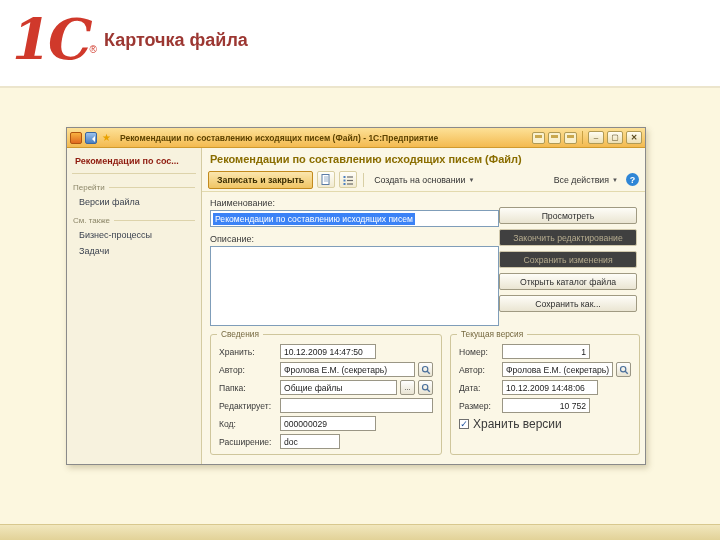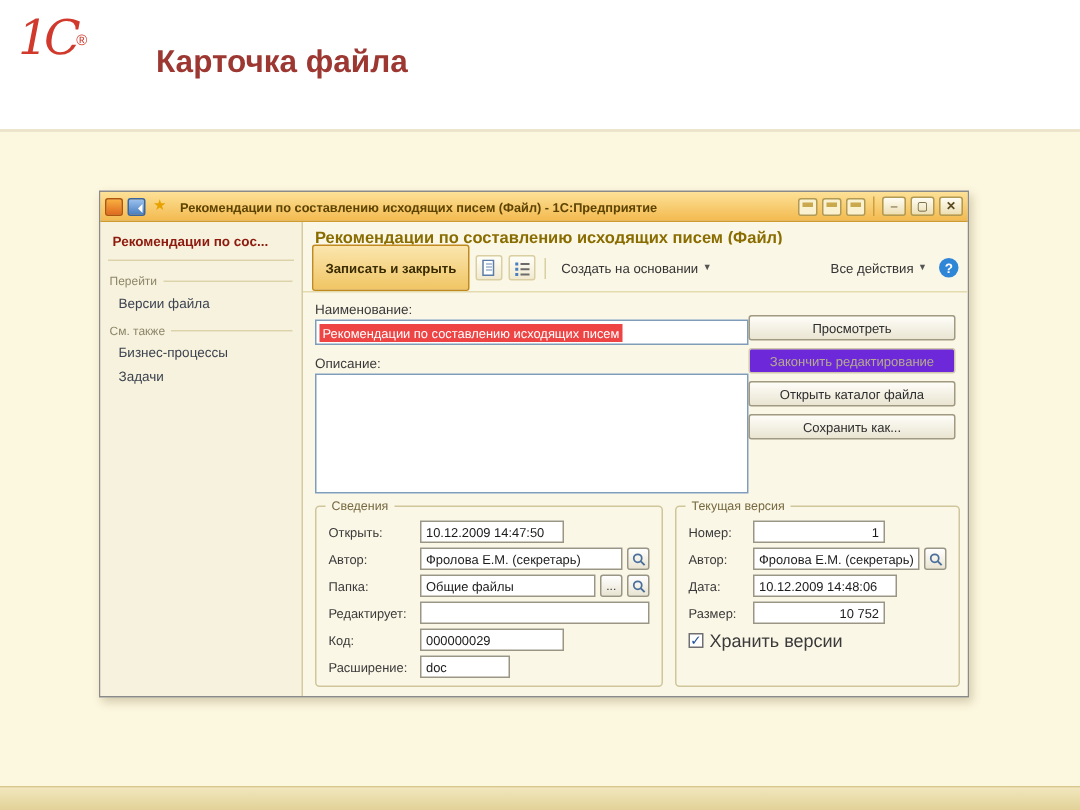--- a/index.html
+++ b/index.html
@@ -3,23 +3,23 @@
 <meta charset="utf-8">
 <style>
   *{box-sizing:border-box;margin:0;padding:0}
   html,body{width:720px;height:540px}
   body{font-family:"Liberation Sans",sans-serif;background:#fff;overflow:hidden}
   .slide{position:relative;width:720px;height:540px;background:#fcf7df;overflow:hidden}
 
   
   .slide-header{position:absolute;top:0;left:0;right:0;height:88px;background:#fff;border-bottom:2px solid #ece5cc}
   .logo{position:absolute;left:12px;top:6px;color:#d0392b}
-  .logo-text{font-family:"DejaVu Serif",serif;font-weight:normal;font-style:italic;font-size:32px;letter-spacing:-3px}
+  .logo-text{font-family:"DejaVu Serif",serif;font-weight:bold;font-style:italic;font-size:56px;letter-spacing:-3px}
   .logo-reg{font-size:10px;vertical-align:super}
-  .slide-title{position:absolute;left:104px;top:30px;font-size:21px;font-weight:bold;color:#9c3732}
+  .slide-title{position:absolute;left:104px;top:30px;font-size:18px;font-weight:bold;color:#9c3732}
 
   
   .app-window{position:absolute;left:66px;top:127px;width:580px;height:338px;border:1px solid #8a8a8a;background:#fbf7e6;box-shadow:2px 3px 6px rgba(90,70,20,.25);display:flex;flex-direction:column}
   .titlebar{flex:0 0 20px;background:linear-gradient(#fde197,#f3ba50);display:flex;align-items:center;padding:0 3px;gap:3px;border-bottom:1px solid #cf9a2e}
   .tb-appicon{width:12px;height:12px;border-radius:2px;background:linear-gradient(#f8b040,#e06a20);border:1px solid #b05510}
   .tb-navicon{width:12px;height:12px;border-radius:2px;background:linear-gradient(#9cc2ee,#4a7fc0);border:1px solid #3a66a0;position:relative}
   .tb-navicon::after{content:"";position:absolute;left:3px;top:3px;border:3px solid transparent;border-right-color:#fff}
   .tb-star{width:13px;font-size:10px;line-height:12px;color:#e8a200;text-align:center}
   .tb-title{flex:1;font-size:8.5px;font-weight:bold;color:#5d4300;white-space:nowrap;overflow:hidden;text-overflow:ellipsis;padding:0 4px}
   .tb-mini{width:13px;height:12px;border:1px solid #b09a55;background:#f9f1cf;border-radius:2px;position:relative}
@@ -35,37 +35,37 @@
   .sb-header{color:#8e1a0e;font-weight:bold;padding:5px 8px 6px;white-space:nowrap;overflow:hidden}
   .sb-sep{height:1px;background:#ddd3ab;margin:1px 5px 3px}
   .sb-group{display:flex;align-items:center;gap:4px;padding:6px 6px 2px;color:#8c8668;font-size:8px}
   .sb-group .line{flex:1;height:1px;background:#ddd3ab}
   .sb-item{padding:3px 12px;color:#3c4350;cursor:pointer;white-space:nowrap}
 
   
   .main{flex:1;display:flex;flex-direction:column;min-width:0;background:#fbf7e6}
   .form-title{padding:5px 8px 3px;font-size:11px;font-weight:bold;color:#8a6d00;white-space:nowrap;overflow:hidden}
   .toolbar{flex:0 0 24px;display:flex;align-items:center;gap:4px;padding:0 6px;border-bottom:1px solid #e3daae}
-  .btn-primary{height:31px;padding:0 8px;border:1px solid #c28a1e;border-radius:2px;background:linear-gradient(#fbe6ae,#f0c564);font-size:8.8px;font-weight:bold;color:#3a2c00;cursor:pointer;white-space:nowrap}
+  .btn-primary{height:18px;padding:0 8px;border:1px solid #c28a1e;border-radius:2px;background:linear-gradient(#fbe6ae,#f0c564);font-size:8.8px;font-weight:bold;color:#3a2c00;cursor:pointer;white-space:nowrap}
   .tool-icon-btn{width:18px;height:17px;border:1px solid #d9cfa2;border-radius:2px;background:linear-gradient(#fffef8,#f1ead0);display:flex;align-items:center;justify-content:center;cursor:pointer}
   .tool-sep{width:1px;height:14px;background:#d8cfa4;margin:0 2px}
   .flat-btn{display:flex;align-items:center;gap:3px;font-size:8.8px;color:#333;padding:2px 4px;cursor:pointer;white-space:nowrap}
   .caret{font-size:6px;color:#555}
   .spacer{flex:1}
   .help-btn{width:13px;height:13px;border-radius:50%;background:#2f86d6;color:#fff;font-size:9px;font-weight:bold;display:flex;align-items:center;justify-content:center;cursor:pointer}
 
   .form-body{display:flex;padding:6px 8px 2px;}
   .fields-col{flex:1;min-width:0}
   .field-label{font-size:9px;color:#3a3a3a;margin-bottom:2px}
   .name-input{height:17px;border:1px solid #7f9db9;background:#fff;display:flex;align-items:center;padding:0 2px;cursor:text}
-  .selected-text{background:#ef4444;color:#fff;font-size:8.6px;white-space:nowrap;overflow:hidden;padding:1px 2px}
+  .selected-text{background:#3b82f6;color:#fff;font-size:8.6px;white-space:nowrap;overflow:hidden;padding:1px 2px}
   .desc-box{height:80px;border:1px solid #7f9db9;background:#fff;margin-top:2px;cursor:text}
   .actions-col{flex:0 0 138px;display:flex;flex-direction:column;gap:5px;padding-top:9px}
   .action-btn{height:17px;border:1px solid #a09a82;border-radius:2px;background:linear-gradient(#fefdf8,#eae5d2);font-size:8.7px;color:#2e2e2e;display:flex;align-items:center;justify-content:center;cursor:pointer;white-space:nowrap;overflow:hidden}
-  .action-btn.disabled{color:#b5ab8e;background:#6d28d9;border-color:#d0c8ac;cursor:default}
+  .action-btn.disabled{color:#b5ab8e;background:#404040;border-color:#d0c8ac;cursor:default}
 
   
   .groups{display:flex;gap:8px;padding:6px 8px 6px}
   .groupbox{border:1px solid #cfc69c;border-radius:3px;position:relative;padding:9px 8px 2px}
   .groupbox.info{flex:0 0 232px}
   .groupbox.version{flex:1}
   .legend{position:absolute;top:-6px;left:6px;background:#fbf7e6;padding:0 4px;font-size:8.3px;color:#75683f;white-space:nowrap}
   .grow{display:flex;align-items:center;margin-bottom:3px;gap:3px}
   .grow .lbl{font-size:8.6px;color:#3a3a3a;white-space:nowrap}
   .info .lbl{flex:0 0 58px}
@@ -171,32 +171,33 @@
             <div class="field-label">Наименование:</div>
             <div class="name-input">
               <span class="selected-text">Рекомендации по составлению исходящих писем</span>
             </div>
             <div class="field-label" style="margin-top:7px">Описание:</div>
             <div class="desc-box"></div>
           </div>
           <div class="actions-col">
             <button class="action-btn">Просмотреть</button>
             <button class="action-btn disabled">Закончить редактирование</button>
+            <button class="action-btn disabled">Сохранить изменения</button>
             <button class="action-btn">Открыть каталог файла</button>
             <button class="action-btn">Сохранить как...</button>
           </div>
         </div>
 
         <div class="groups">
 
           <div class="groupbox info">
             <div class="legend">Сведения</div>
 
             <div class="grow">
-              <span class="lbl">Открыть:</span>
+              <span class="lbl">Хранить:</span>
               <span class="tinput w96">10.12.2009 14:47:50</span>
             </div>
 
             <div class="grow">
               <span class="lbl">Автор:</span>
               <span class="tinput fill">Фролова Е.М. (секретарь)</span>
               <span class="mini-btn">
                 <svg class="svgicon" width="10" height="10" viewBox="0 0 12 12">
                     <circle cx="5" cy="5" r="3.2" fill="none" stroke="#4a6f9b" stroke-width="1.4"></circle>
                     <line x1="7.5" y1="7.5" x2="10.5" y2="10.5" stroke="#4a6f9b" stroke-width="1.6"></line>

